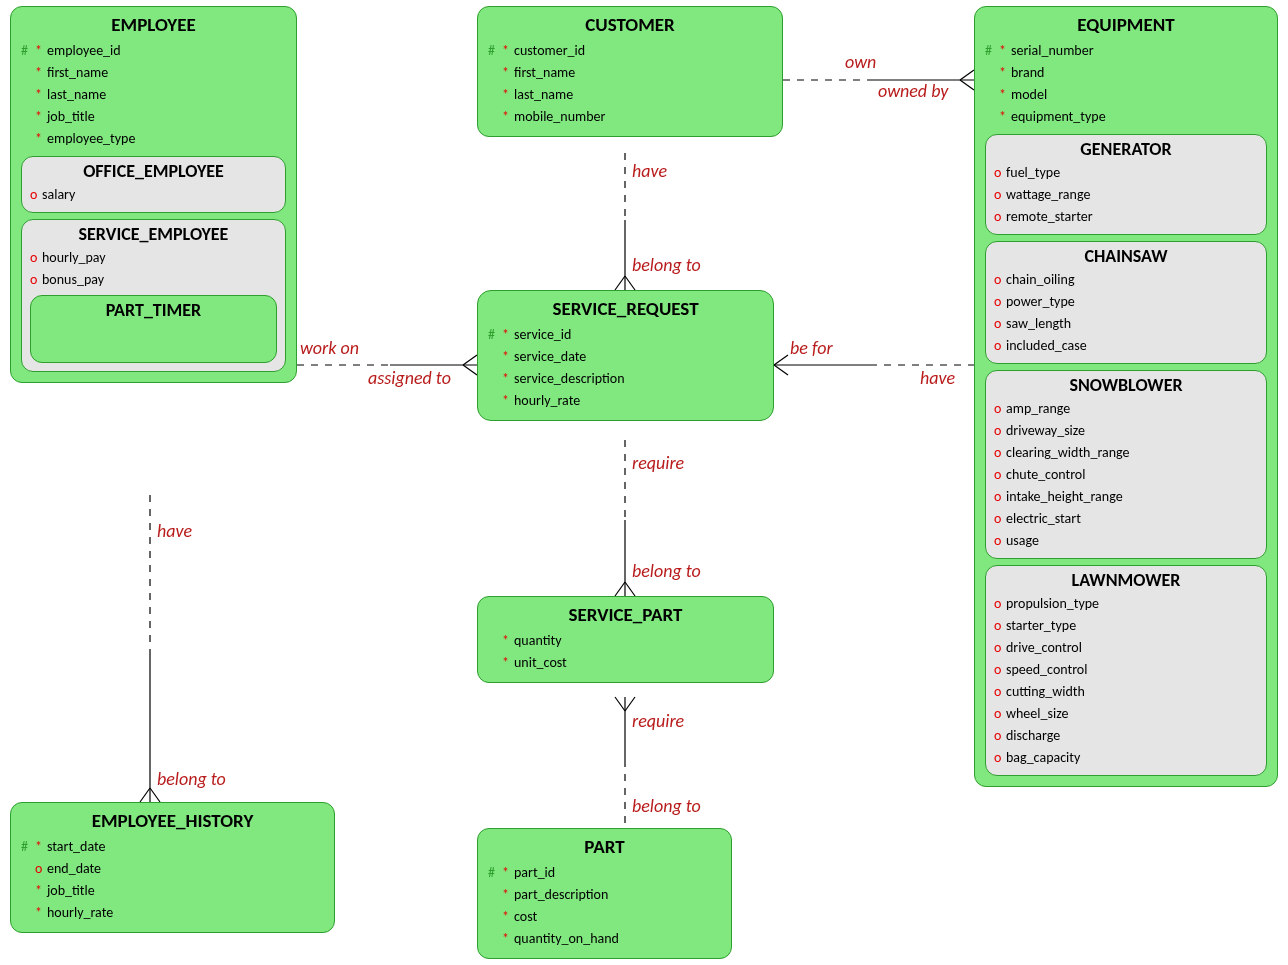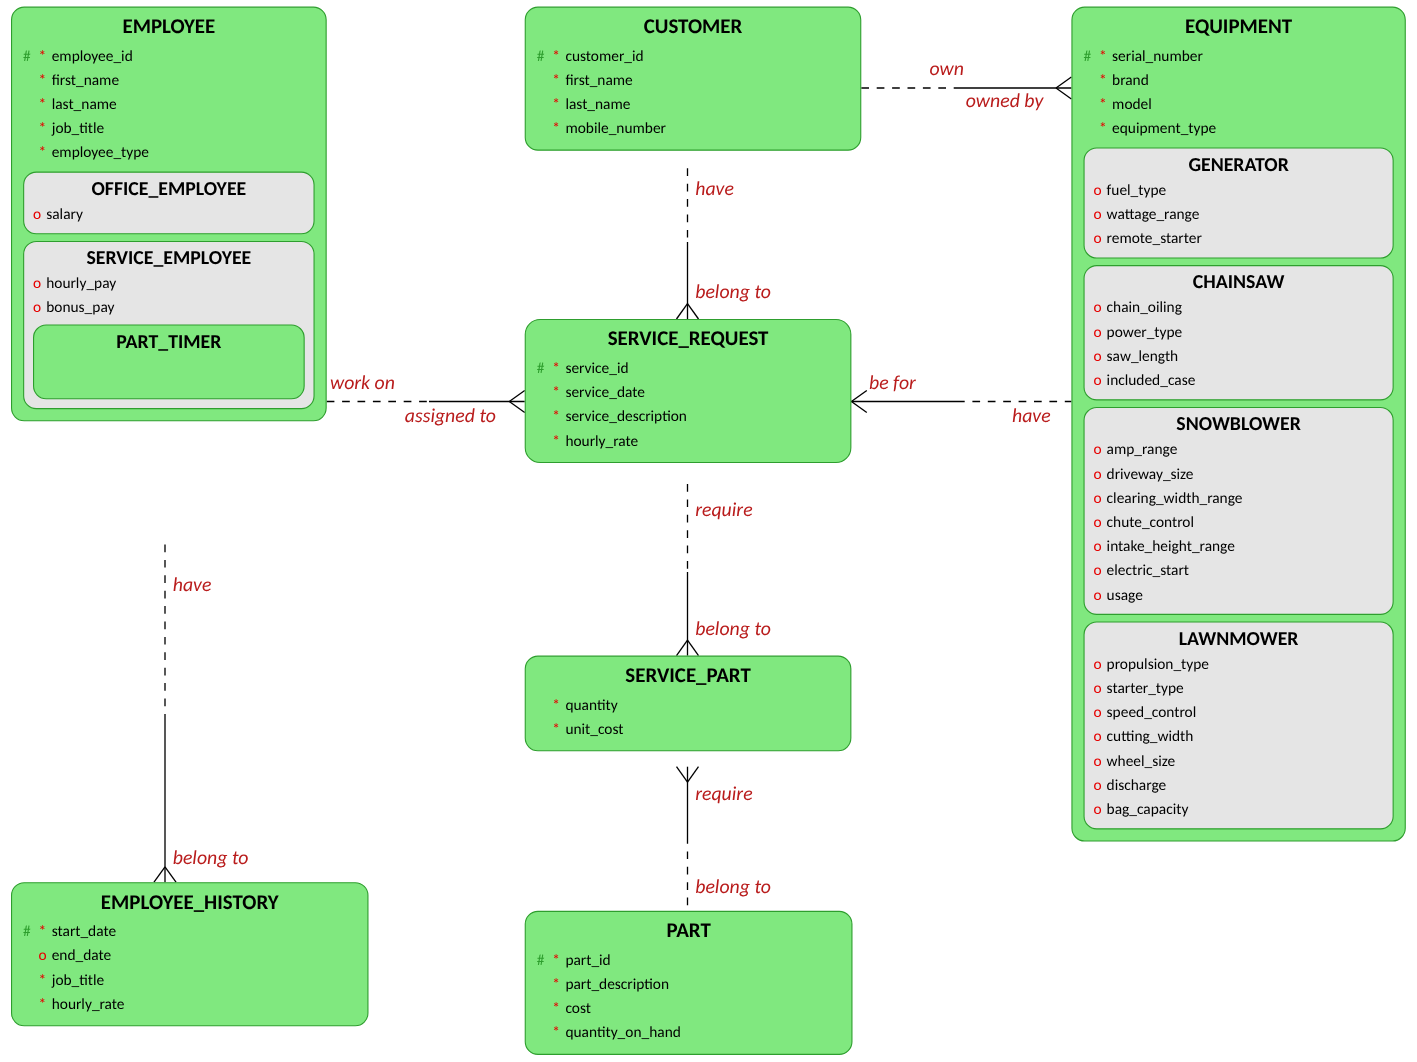--- a/index.html
+++ b/index.html
@@ -191,20 +191,21 @@
     <div class="attr-row"><span class="circ">o</span><span>chute_control</span></div>
     <div class="attr-row"><span class="circ">o</span><span>intake_height_range</span></div>
     <div class="attr-row"><span class="circ">o</span><span>electric_start</span></div>
     <div class="attr-row"><span class="circ">o</span><span>usage</span></div>
   </div>
 
   <div class="sub-entity">
     <div class="sub-title">LAWNMOWER</div>
     <div class="attr-row"><span class="circ">o</span><span>propulsion_type</span></div>
     <div class="attr-row"><span class="circ">o</span><span>starter_type</span></div>
+    <div class="attr-row"><span class="circ">o</span><span>drive_control</span></div>
     <div class="attr-row"><span class="circ">o</span><span>speed_control</span></div>
     <div class="attr-row"><span class="circ">o</span><span>cutting_width</span></div>
     <div class="attr-row"><span class="circ">o</span><span>wheel_size</span></div>
     <div class="attr-row"><span class="circ">o</span><span>discharge</span></div>
     <div class="attr-row"><span class="circ">o</span><span>bag_capacity</span></div>
   </div>
 </div>
 
 <div class="entity" style="left:477px; top:290px; width:297px;border-radius:14px;">
   <div class="entity-title">SERVICE_REQUEST</div>
@@ -213,21 +214,21 @@
   <div class="attr-row"><span class="indent"></span><span class="star">*</span><span>service_description</span></div>
   <div class="attr-row"><span class="indent"></span><span class="star">*</span><span>hourly_rate</span></div>
 </div>
 
 <div class="entity" style="left:477px; top:596px; width:297px;">
   <div class="entity-title">SERVICE_PART</div>
   <div class="attr-row"><span class="indent"></span><span class="star">*</span><span>quantity</span></div>
   <div class="attr-row"><span class="indent"></span><span class="star">*</span><span>unit_cost</span></div>
 </div>
 
-<div class="entity" style="left:477px; top:828px; width:298px;">
+<div class="entity" style="left:477px; top:828px; width:255px;">
   <div class="entity-title">PART</div>
   <div class="attr-row"><span class="hash">#</span><span class="star">*</span><span>part_id</span></div>
   <div class="attr-row"><span class="indent"></span><span class="star">*</span><span>part_description</span></div>
   <div class="attr-row"><span class="indent"></span><span class="star">*</span><span>cost</span></div>
   <div class="attr-row"><span class="indent"></span><span class="star">*</span><span>quantity_on_hand</span></div>
 </div>
 
 <div class="entity" style="left:10px; top:802px; width:325px;">
   <div class="entity-title">EMPLOYEE_HISTORY</div>
   <div class="attr-row"><span class="hash">#</span><span class="star">*</span><span>start_date</span></div>

